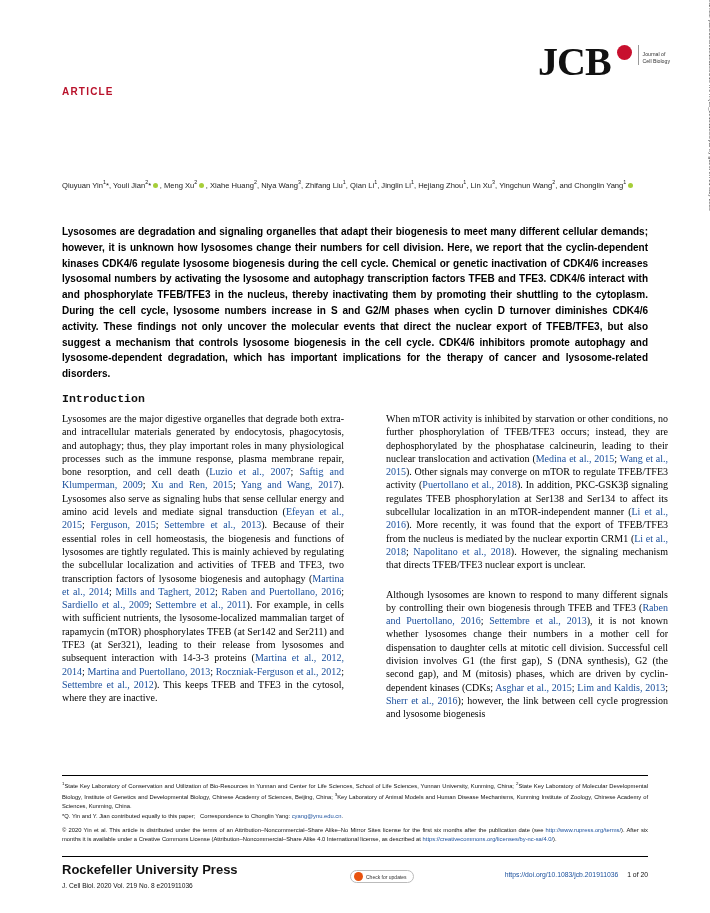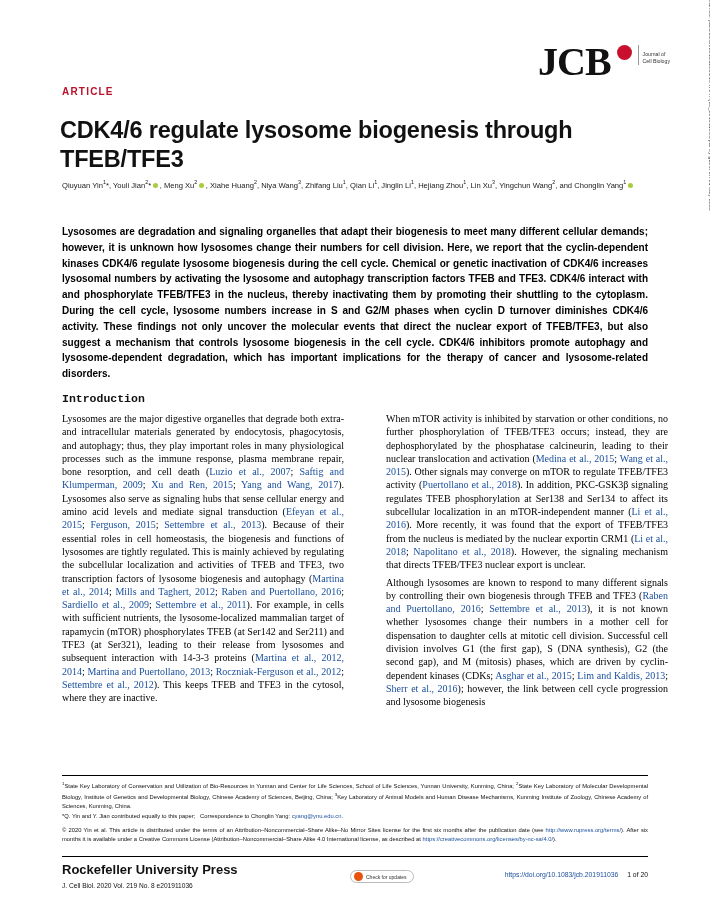--- a/index.html
+++ b/index.html
@@ -133,21 +133,21 @@
     font-family: "Liberation Serif", serif;
     font-size: 10px;
     line-height: 1.33;
     text-align: justify;
     color: #000;
     hyphens: auto;
   }
   .col.left { left: 62px; }
   .col.right { left: 386px; }
   .col p { margin: 0 0 0 0; }
-  .col p + p { text-indent: 0; margin-top: 4px; }
+  .col p + p { text-indent: 0; margin-top: 16px; }
   a.ref {
     color: #1a4f9c;
     text-decoration: none;
   }
   
   .rule {
     position: absolute;
     left: 62px;
     width: 586px;
     height: 1px;
@@ -252,21 +252,20 @@
     <span class="logo-j">JCB</span>
     <span class="logo-dot"></span>
     <span class="logo-sub">
       <div>Journal of</div>
       <div>Cell Biology</div>
     </span>
   </div>
 
   <div class="article-label">ARTICLE</div>
 
-  <h1 class="title">CDK4/6 regulate lysosome biogenesis through TFEB/TFE3</h1>
 
   <div class="authors">Qiuyuan Yin<sup>1</sup>*, Youli Jian<sup>2</sup>*<span class="orcid"></span>, Meng Xu<sup>2</sup><span class="orcid"></span>, Xiahe Huang<sup>2</sup>, Niya Wang<sup>3</sup>, Zhifang Liu<sup>1</sup>, Qian Li<sup>1</sup>, Jinglin Li<sup>1</sup>, Hejiang Zhou<sup>1</sup>, Lin Xu<sup>3</sup>, Yingchun Wang<sup>2</sup>, and Chonglin Yang<sup>1</sup><span class="orcid"></span></div>
 
   <div class="abstract">Lysosomes are degradation and signaling organelles that adapt their biogenesis to meet many different cellular demands; however, it is unknown how lysosomes change their numbers for cell division. Here, we report that the cyclin-dependent kinases CDK4/6 regulate lysosome biogenesis during the cell cycle. Chemical or genetic inactivation of CDK4/6 increases lysosomal numbers by activating the lysosome and autophagy transcription factors TFEB and TFE3. CDK4/6 interact with and phosphorylate TFEB/TFE3 in the nucleus, thereby inactivating them by promoting their shuttling to the cytoplasm. During the cell cycle, lysosome numbers increase in S and G2/M phases when cyclin D turnover diminishes CDK4/6 activity. These findings not only uncover the molecular events that direct the nuclear export of TFEB/TFE3, but also suggest a mechanism that controls lysosome biogenesis in the cell cycle. CDK4/6 inhibitors promote autophagy and lysosome-dependent degradation, which has important implications for the therapy of cancer and lysosome-related disorders.</div>
 
   <div class="intro-head">Introduction</div>
 
   <div class="col left">
       <p>Lysosomes are the major digestive organelles that degrade both extra- and intracellular materials generated by endocytosis, phagocytosis, and autophagy; thus, they play important roles in many physiological processes such as the immune response, plasma membrane repair, bone resorption, and cell death (<a class="ref" href="#">Luzio et al., 2007</a>; <a class="ref" href="#">Saftig and Klumperman, 2009</a>; <a class="ref" href="#">Xu and Ren, 2015</a>; <a class="ref" href="#">Yang and Wang, 2017</a>). Lysosomes also serve as signaling hubs that sense cellular energy and amino acid levels and mediate signal transduction (<a class="ref" href="#">Efeyan et al., 2015</a>; <a class="ref" href="#">Ferguson, 2015</a>; <a class="ref" href="#">Settembre et al., 2013</a>). Because of their essential roles in cell homeostasis, the biogenesis and functions of lysosomes are tightly regulated. This is mainly achieved by regulating the subcellular localization and activities of TFEB and TFE3, two transcription factors of lysosome biogenesis and autophagy (<a class="ref" href="#">Martina et al., 2014</a>; <a class="ref" href="#">Mills and Taghert, 2012</a>; <a class="ref" href="#">Raben and Puertollano, 2016</a>; <a class="ref" href="#">Sardiello et al., 2009</a>; <a class="ref" href="#">Settembre et al., 2011</a>). For example, in cells with sufficient nutrients, the lysosome-localized mammalian target of rapamycin (mTOR) phosphorylates TFEB (at Ser142 and Ser211) and TFE3 (at Ser321), leading to their release from lysosomes and subsequent interaction with 14-3-3 proteins (<a class="ref" href="#">Martina et al., 2012, 2014</a>; <a class="ref" href="#">Martina and Puertollano, 2013</a>; <a class="ref" href="#">Roczniak-Ferguson et al., 2012</a>; <a class="ref" href="#">Settembre et al., 2012</a>). This keeps TFEB and TFE3 in the cytosol, where they are inactive.</p>
     </div>

